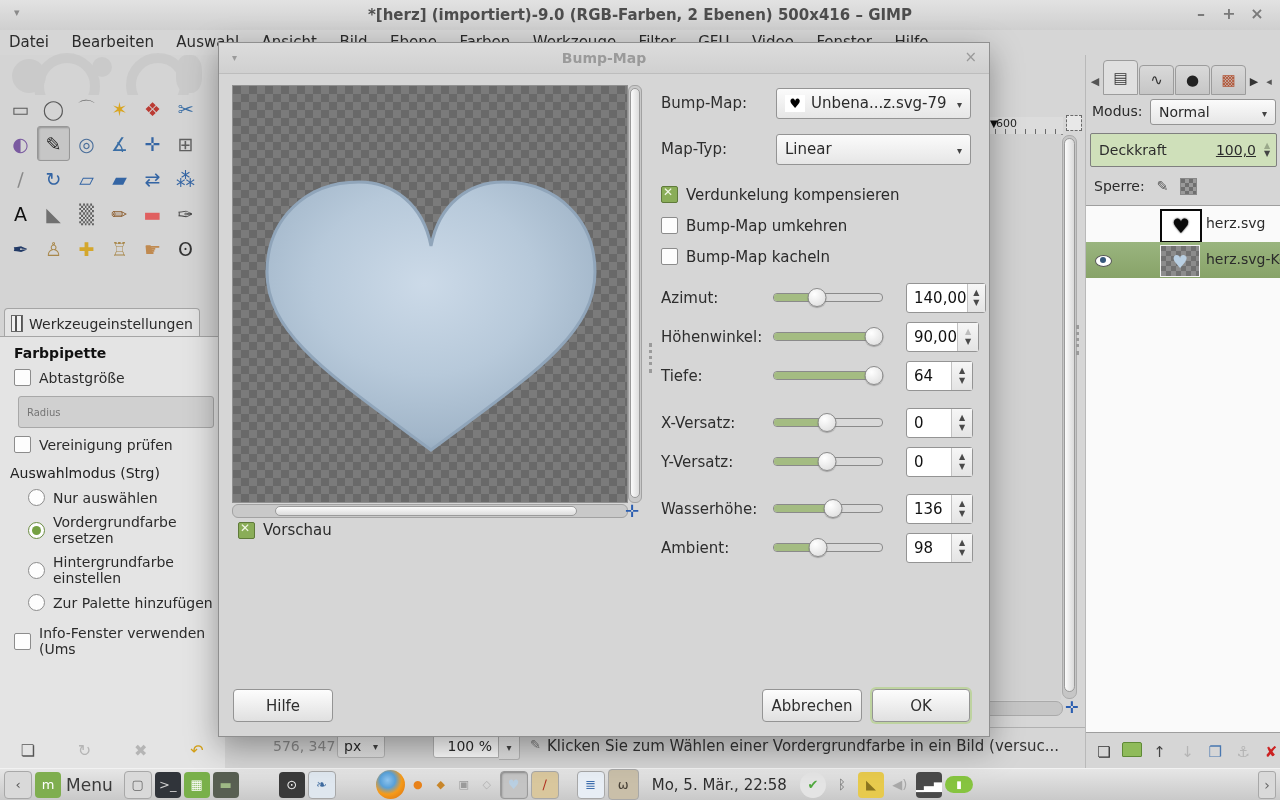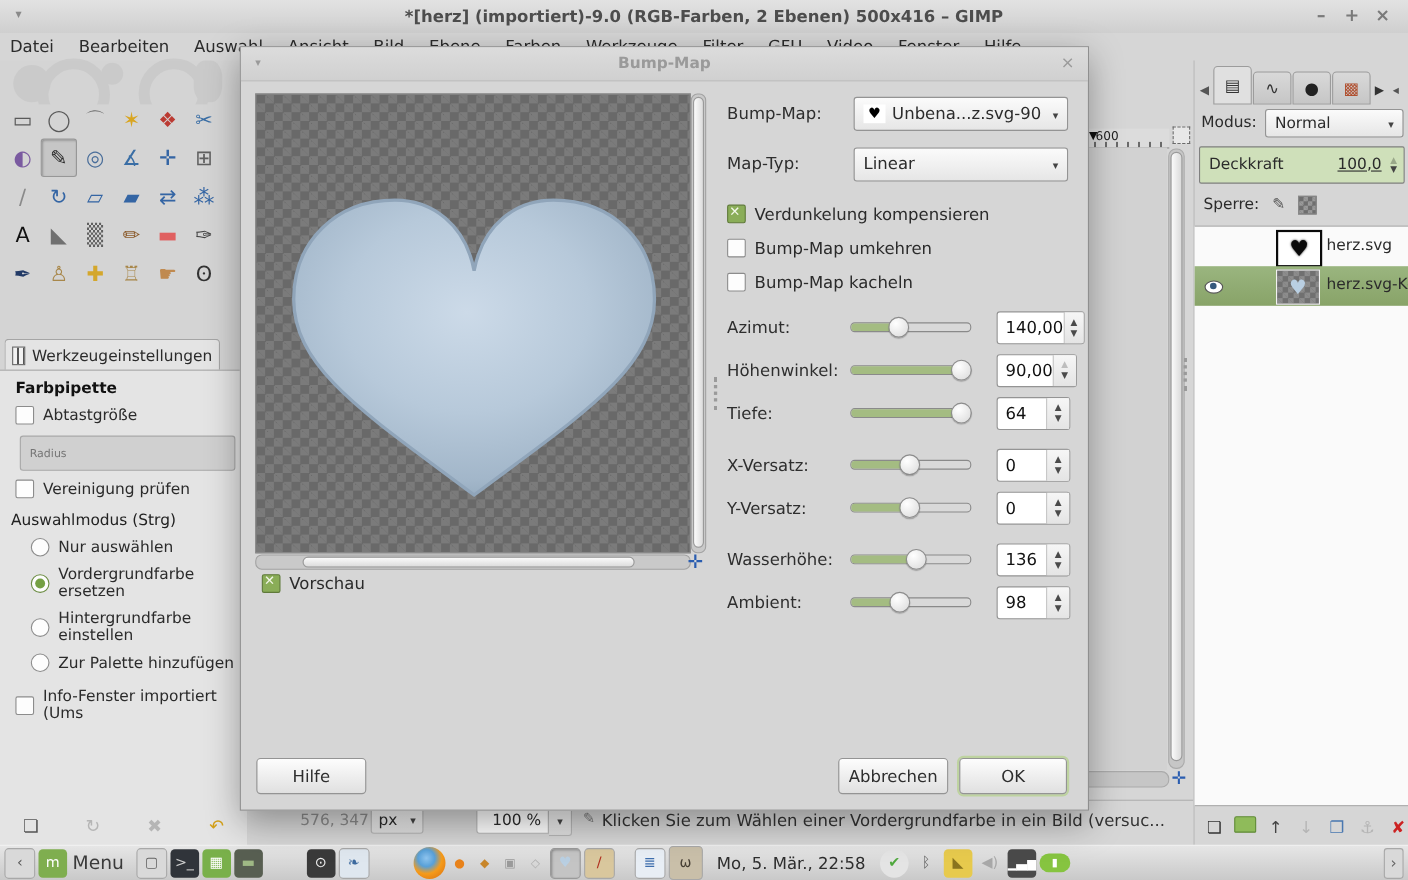--- a/index.html
+++ b/index.html
@@ -345,21 +345,21 @@
         <span>Hintergrundfarbe einstellen</span>
       </div>
 
       <div class="radio-row">
         <span class="radio"></span>
         <span>Zur Palette hinzufügen</span>
       </div>
 
     <div class="cb-row" style="margin-top:14px">
       <span class="cb-box"></span>
-      <span>Info-Fenster importiert (Ums</span>
+      <span>Info-Fenster verwenden (Ums</span>
     </div>
   </div>
   <div class="abs" id="left-dock-buttons">
 
       <span class="dock-btn" style="color: rgb(85, 85, 85);">❏</span>
 
       <span class="dock-btn" style="color: rgb(181, 181, 181);">↻</span>
 
       <span class="dock-btn" style="color: rgb(181, 181, 181);">✖</span>
 
@@ -497,21 +497,21 @@
   <div class="abs cb-row" id="preview-cb" style="margin:0">
     <span class="cb-box checked"></span>
     <span style="font-size:15px">Vorschau</span>
   </div>
 
   <div class="abs" id="ctrl-col">
     <div class="ctl-row">
       <span class="lbl">Bump-Map:</span>
       <span class="dd dd-dlg">
         <span class="hearticon">♥</span>
-        <span>Unbena...z.svg-90</span>
+        <span>Unbena...z.svg-79</span>
         <span class="ddcaret caret"></span>
       </span>
     </div>
     <div class="ctl-row" style="margin-top:6px">
       <span class="lbl">Map-Typ:</span>
       <span class="dd dd-dlg">
         <span>Linear</span>
         <span class="ddcaret caret"></span>
       </span>
     </div>

